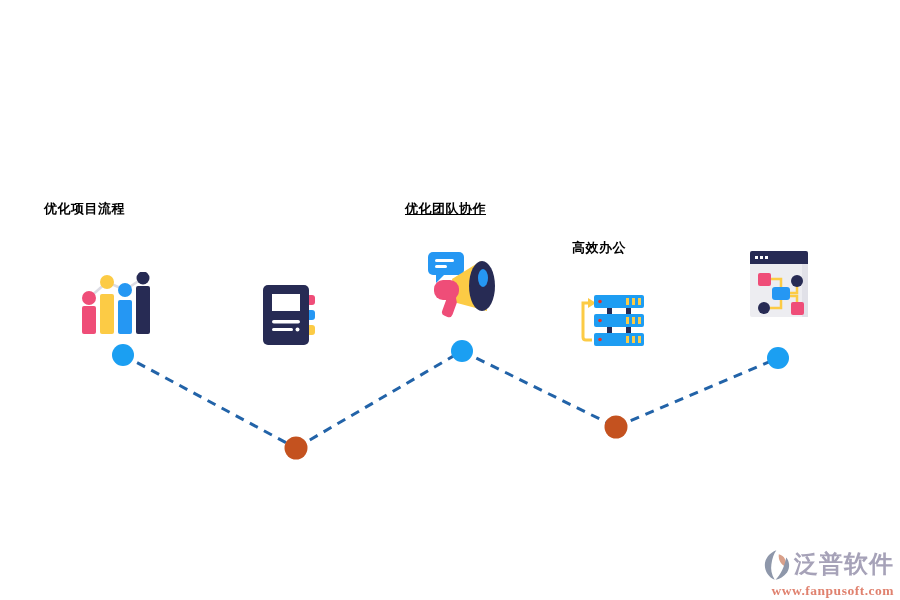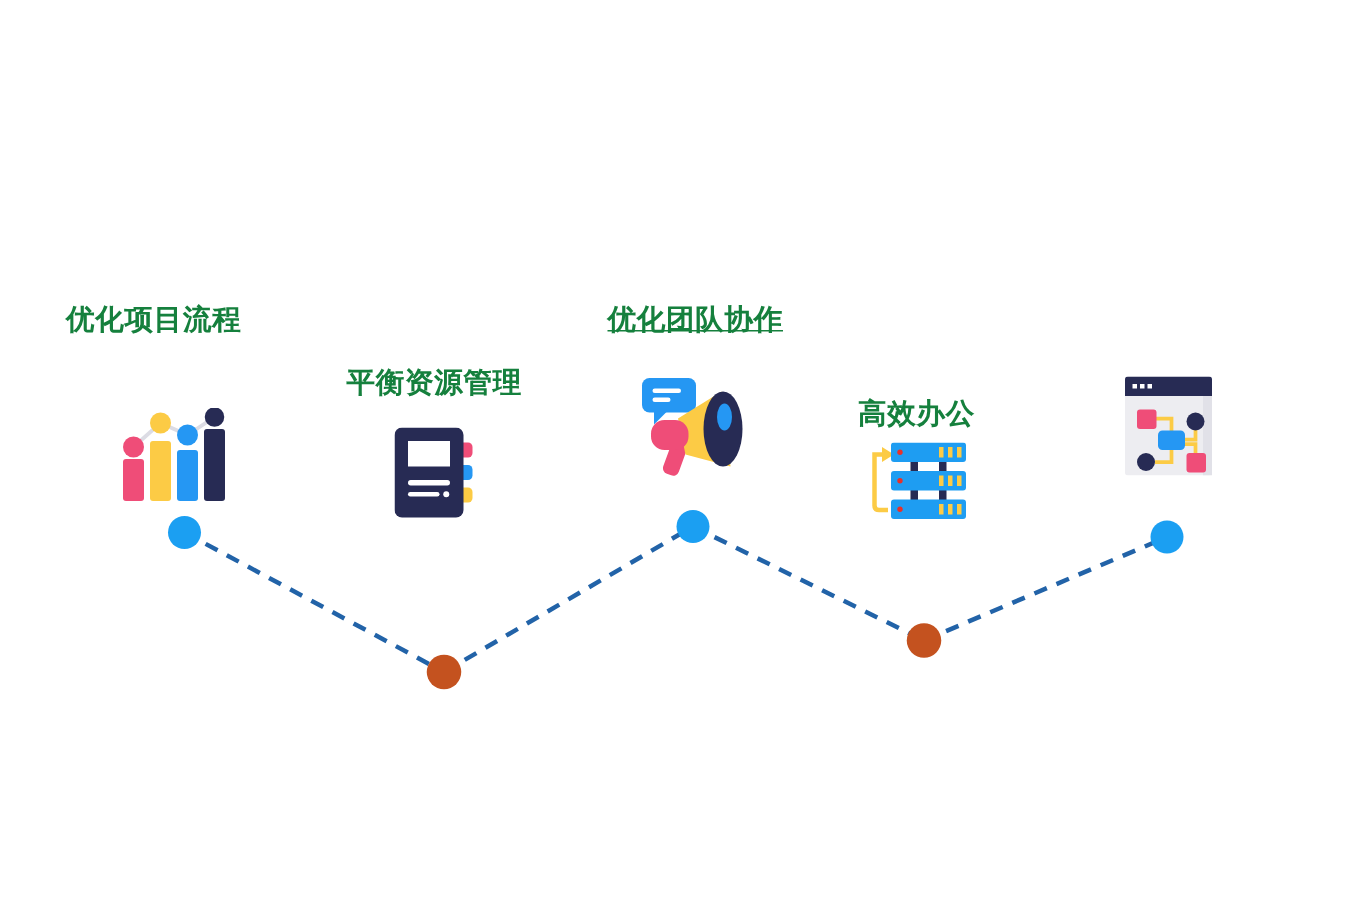--- a/index.html
+++ b/index.html
@@ -1,39 +1,38 @@
 <!DOCTYPE html>
 <html><head>
 <meta charset="utf-8">
 <style>
   html,body{margin:0;padding:0;background:#fff;}
   .canvas{
     position:relative;width:900px;height:600px;background:#ffffff;overflow:hidden;
     font-family:"Liberation Sans","DejaVu Sans",sans-serif;
   }
   .node-label{
-    position:absolute;font-size:19px;font-weight:bold;color:#15803d;
+    position:absolute;font-size:13px;font-weight:bold;color:#000000;
     white-space:nowrap;letter-spacing:0.5px;
   }
   .node-icon{position:absolute;}
   .overlay{position:absolute;left:0;top:0;width:900px;height:600px;pointer-events:none;}
   .watermark{position:absolute;left:742px;top:549px;width:152px;}
   .wm-row{display:flex;align-items:flex-start;justify-content:flex-end;gap:2px;}
   .wm-name{font-size:24px;font-weight:bold;color:#a6a2b8;letter-spacing:1px;line-height:30px;}
   .wm-url{font-family:"Liberation Serif","DejaVu Serif",serif;font-size:13.5px;font-weight:bold;color:#e0826f;text-align:right;letter-spacing:0.5px;margin-top:-2px;}
 </style>
 </head>
 <body>
 
 <div class="canvas">
 
   <div class="node-label" style="left:44px;top:200px;">优化项目流程</div>
-  <div class="node-label" style="left:231px;top:242px;">平衡资源管理</div>
   <div class="node-label" style="left:405px;top:200px;text-decoration:underline;">优化团队协作</div>
-  <div class="node-label" style="left:572px;top:263px;">高效办公</div>
+  <div class="node-label" style="left:572px;top:239px;">高效办公</div>
 
   <div class="node-icon" style="left:80px;top:272px;">
     <svg width="70" height="62" viewBox="0 0 70 62">
       <polyline points="9,26 27,10 45,18 63,6" fill="none" stroke="#dcdce4" stroke-width="2.5"></polyline>
       <rect x="2" y="34" width="14" height="28" rx="2" fill="#ef4d78"></rect>
       <circle cx="9" cy="26" r="7" fill="#ef4d78"></circle>
       <rect x="20" y="22" width="14" height="40" rx="2" fill="#fccb45"></rect>
       <circle cx="27" cy="10" r="7" fill="#fccb45"></circle>
       <rect x="38" y="28" width="14" height="34" rx="2" fill="#2597f3"></rect>
       <circle cx="45" cy="18" r="7" fill="#2597f3"></circle>
@@ -126,14 +125,27 @@
       <line x1="462" y1="351" x2="616" y2="427" stroke="#2263a8"></line>
       <line x1="616" y1="427" x2="778" y2="358" stroke="#2263a8"></line>
     </g>
     <circle cx="123" cy="355" r="11" fill="#1b9ff2"></circle>
     <circle cx="296" cy="448" r="11.5" fill="#c4521f"></circle>
     <circle cx="462" cy="351" r="11" fill="#1b9ff2"></circle>
     <circle cx="616" cy="427" r="11.5" fill="#c4521f"></circle>
     <circle cx="778" cy="358" r="11" fill="#1b9ff2"></circle>
   </svg>
 
+  <div class="watermark">
+    <div class="wm-row">
+      <span>
+        <svg width="28" height="32" viewBox="0 0 34 38">
+          <path d="M15,1 C7,4 1,11 1,19 C1,27 6,34 13,37 C9,30 8,24 9,18 C10,11 12,5 15,1 Z" fill="#8e97aa"></path>
+          <path d="M18,6 C25,8 28,14 26,21 C21,19 17,13 18,6 Z" fill="#d9a08a"></path>
+          <path d="M27,10 C31,15 32,22 28,28 C24,33 19,36 14,37 C20,31 25,21 27,10 Z" fill="#8e97aa"></path>
+        </svg>
+      </span>
+      <span class="wm-name">泛普软件</span>
+    </div>
+    <div class="wm-url">www.fanpusoft.com</div>
+  </div>
 
 </div>
 
 </body></html>

